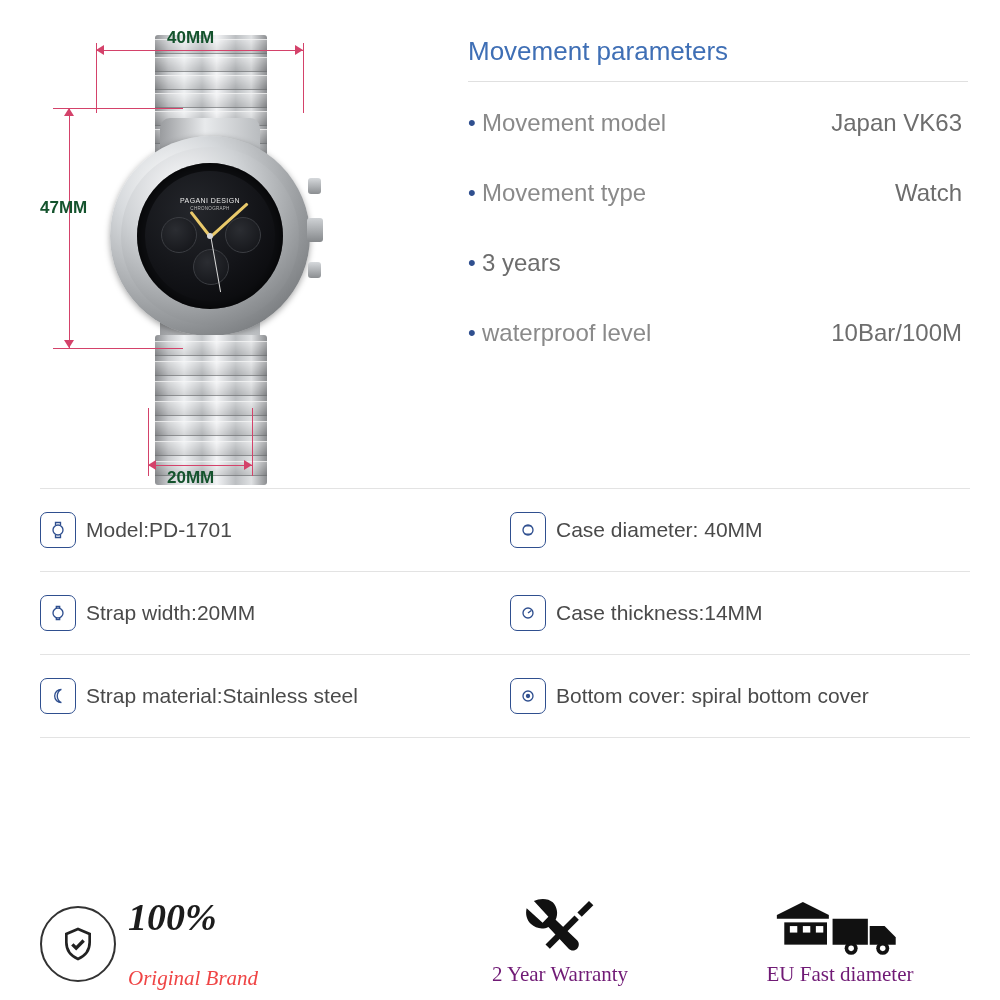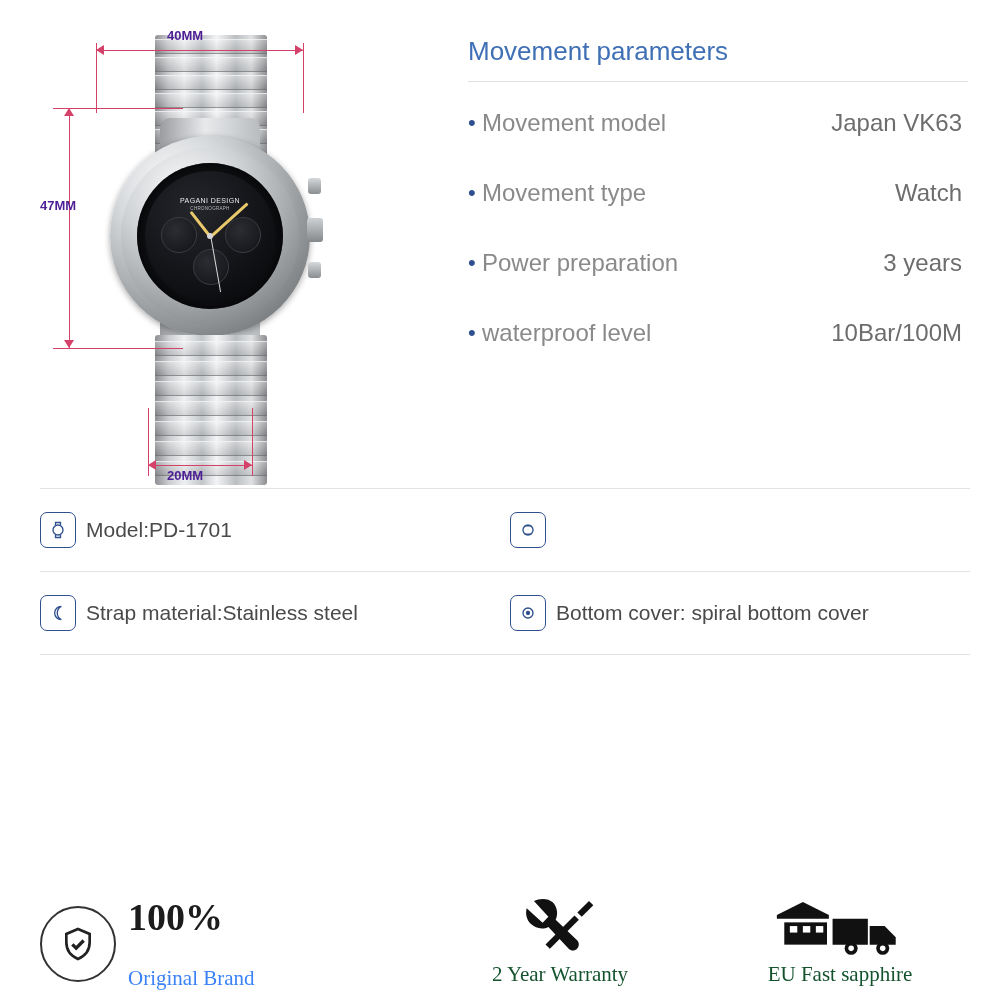--- a/index.html
+++ b/index.html
@@ -167,22 +167,22 @@
 
   
   .dim-line {
     position: absolute;
     background: #d4426a;
   }
   .dim-h { height: 1px; }
   .dim-v { width: 1px; }
   .dim-label {
     position: absolute;
-    color: #4c1d95;
-    font-size: 13px;
+    color: #14532d;
+    font-size: 17px;
     font-weight: bold;
     font-family: "Liberation Sans", sans-serif;
     white-space: nowrap;
   }
   .arrow {
     position: absolute;
     width: 0; height: 0;
   }
 
   
@@ -272,46 +272,46 @@
     top: 898px;
     width: 930px;
     display: flex;
     align-items: flex-start;
   }
   .badge {
     display: flex;
     align-items: center;
     gap: 12px;
   }
-  .badge.b1 { width: 370px; }
+  .badge.b1 { width: 370px; font-style: italic; }
   .badge.b2 { width: 300px; flex-direction: column; gap: 2px; }
   .badge.b3 { flex: 1 1 auto; flex-direction: column; gap: 2px; }
   .shield-circle {
     width: 72px; height: 72px;
     border-radius: 50%;
     border: 2px solid #333;
     display: flex; align-items: center; justify-content: center;
   }
   .b1-text { line-height: 1.0; }
   .b1-main {
     font-family: "Liberation Serif", serif;
     font-size: 38px;
     font-weight: bold;
     color: #1c1c1c;
   }
   .b1-sub {
     font-family: "Liberation Serif", serif;
     font-size: 21px;
-    color: #3b82f6;
+    color: #ef4444;
     margin-top: 32px;
   }
   .b-cap {
     font-family: "Liberation Serif", serif;
     font-size: 21px;
-    color: #14532d;
+    color: #701a75;
     text-align: center;
   }
 </style>
 </head>
 <body>
 
 <div class="page">
 
   <div class="top">
 
@@ -394,21 +394,20 @@
         <span class="param-key">Movement model</span>
         <span class="param-val">Japan VK63</span>
       </div>
       <div class="param-row">
         <span class="param-bullet">•</span>
         <span class="param-key">Movement type</span>
         <span class="param-val">Watch</span>
       </div>
       <div class="param-row">
         <span class="param-bullet">•</span>
-        <span class="param-key">Power preparation</span>
         <span class="param-val">3 years</span>
       </div>
       <div class="param-row">
         <span class="param-bullet">•</span>
         <span class="param-key">waterproof level</span>
         <span class="param-val">10Bar/100M</span>
       </div>
     </div>
   </div>
 
@@ -424,23 +423,44 @@
         </div>
         <div class="spec-text">Model:PD-1701</div>
       </div>
       <div class="spec-cell right">
         <div class="spec-icon">
           <svg width="20" height="20" viewBox="0 0 24 24" fill="none" stroke="currentColor" stroke-width="1.6">
             <circle cx="12" cy="12" r="6"></circle>
               <path d="M8 7l8 0M8 17l8 0"></path>
           </svg>
         </div>
-      </div>
-    </div>
-
+        <div class="spec-text">Case diameter: 40MM</div>
+      </div>
+    </div>
+
+    <div class="spec-row">
+      <div class="spec-cell left">
+        <div class="spec-icon">
+          <svg width="20" height="20" viewBox="0 0 24 24" fill="none" stroke="currentColor" stroke-width="1.6">
+            <circle cx="12" cy="12" r="6"></circle>
+              <path d="M10 6V4h4v2M10 18v2h4v-2"></path>
+          </svg>
+        </div>
+        <div class="spec-text">Strap width:20MM</div>
+      </div>
+      <div class="spec-cell right">
+        <div class="spec-icon">
+          <svg width="20" height="20" viewBox="0 0 24 24" fill="none" stroke="currentColor" stroke-width="1.6">
+            <circle cx="12" cy="12" r="6"></circle>
+              <path d="M12 12l4-3"></path>
+          </svg>
+        </div>
+        <div class="spec-text">Case thickness:14MM</div>
+      </div>
+    </div>
 
 
 
     <div class="spec-row">
       <div class="spec-cell left">
         <div class="spec-icon">
           <svg width="20" height="20" viewBox="0 0 24 24" fill="none" stroke="currentColor" stroke-width="1.6">
             <path d="M16 4a8 8 0 1 0 0 16 9 9 0 0 1 0-16z"></path>
           </svg>
         </div>
@@ -493,17 +513,17 @@
           <rect x="30" y="30" width="8" height="7" fill="#fff"></rect>
           <rect x="44" y="30" width="8" height="7" fill="#fff"></rect>
           <path d="M62 22h38v28H62z"></path>
           <path d="M102 30h16l12 12v8h-28z"></path>
           <circle cx="82" cy="54" r="7" fill="#111"></circle>
           <circle cx="82" cy="54" r="3" fill="#fff"></circle>
           <circle cx="116" cy="54" r="7" fill="#111"></circle>
           <circle cx="116" cy="54" r="3" fill="#fff"></circle>
         </svg>
       </div>
-      <div class="b-cap">EU Fast sapphire</div>
+      <div class="b-cap">EU Fast diameter</div>
     </div>
   </div>
 
 </div>
 
 </body></html>

